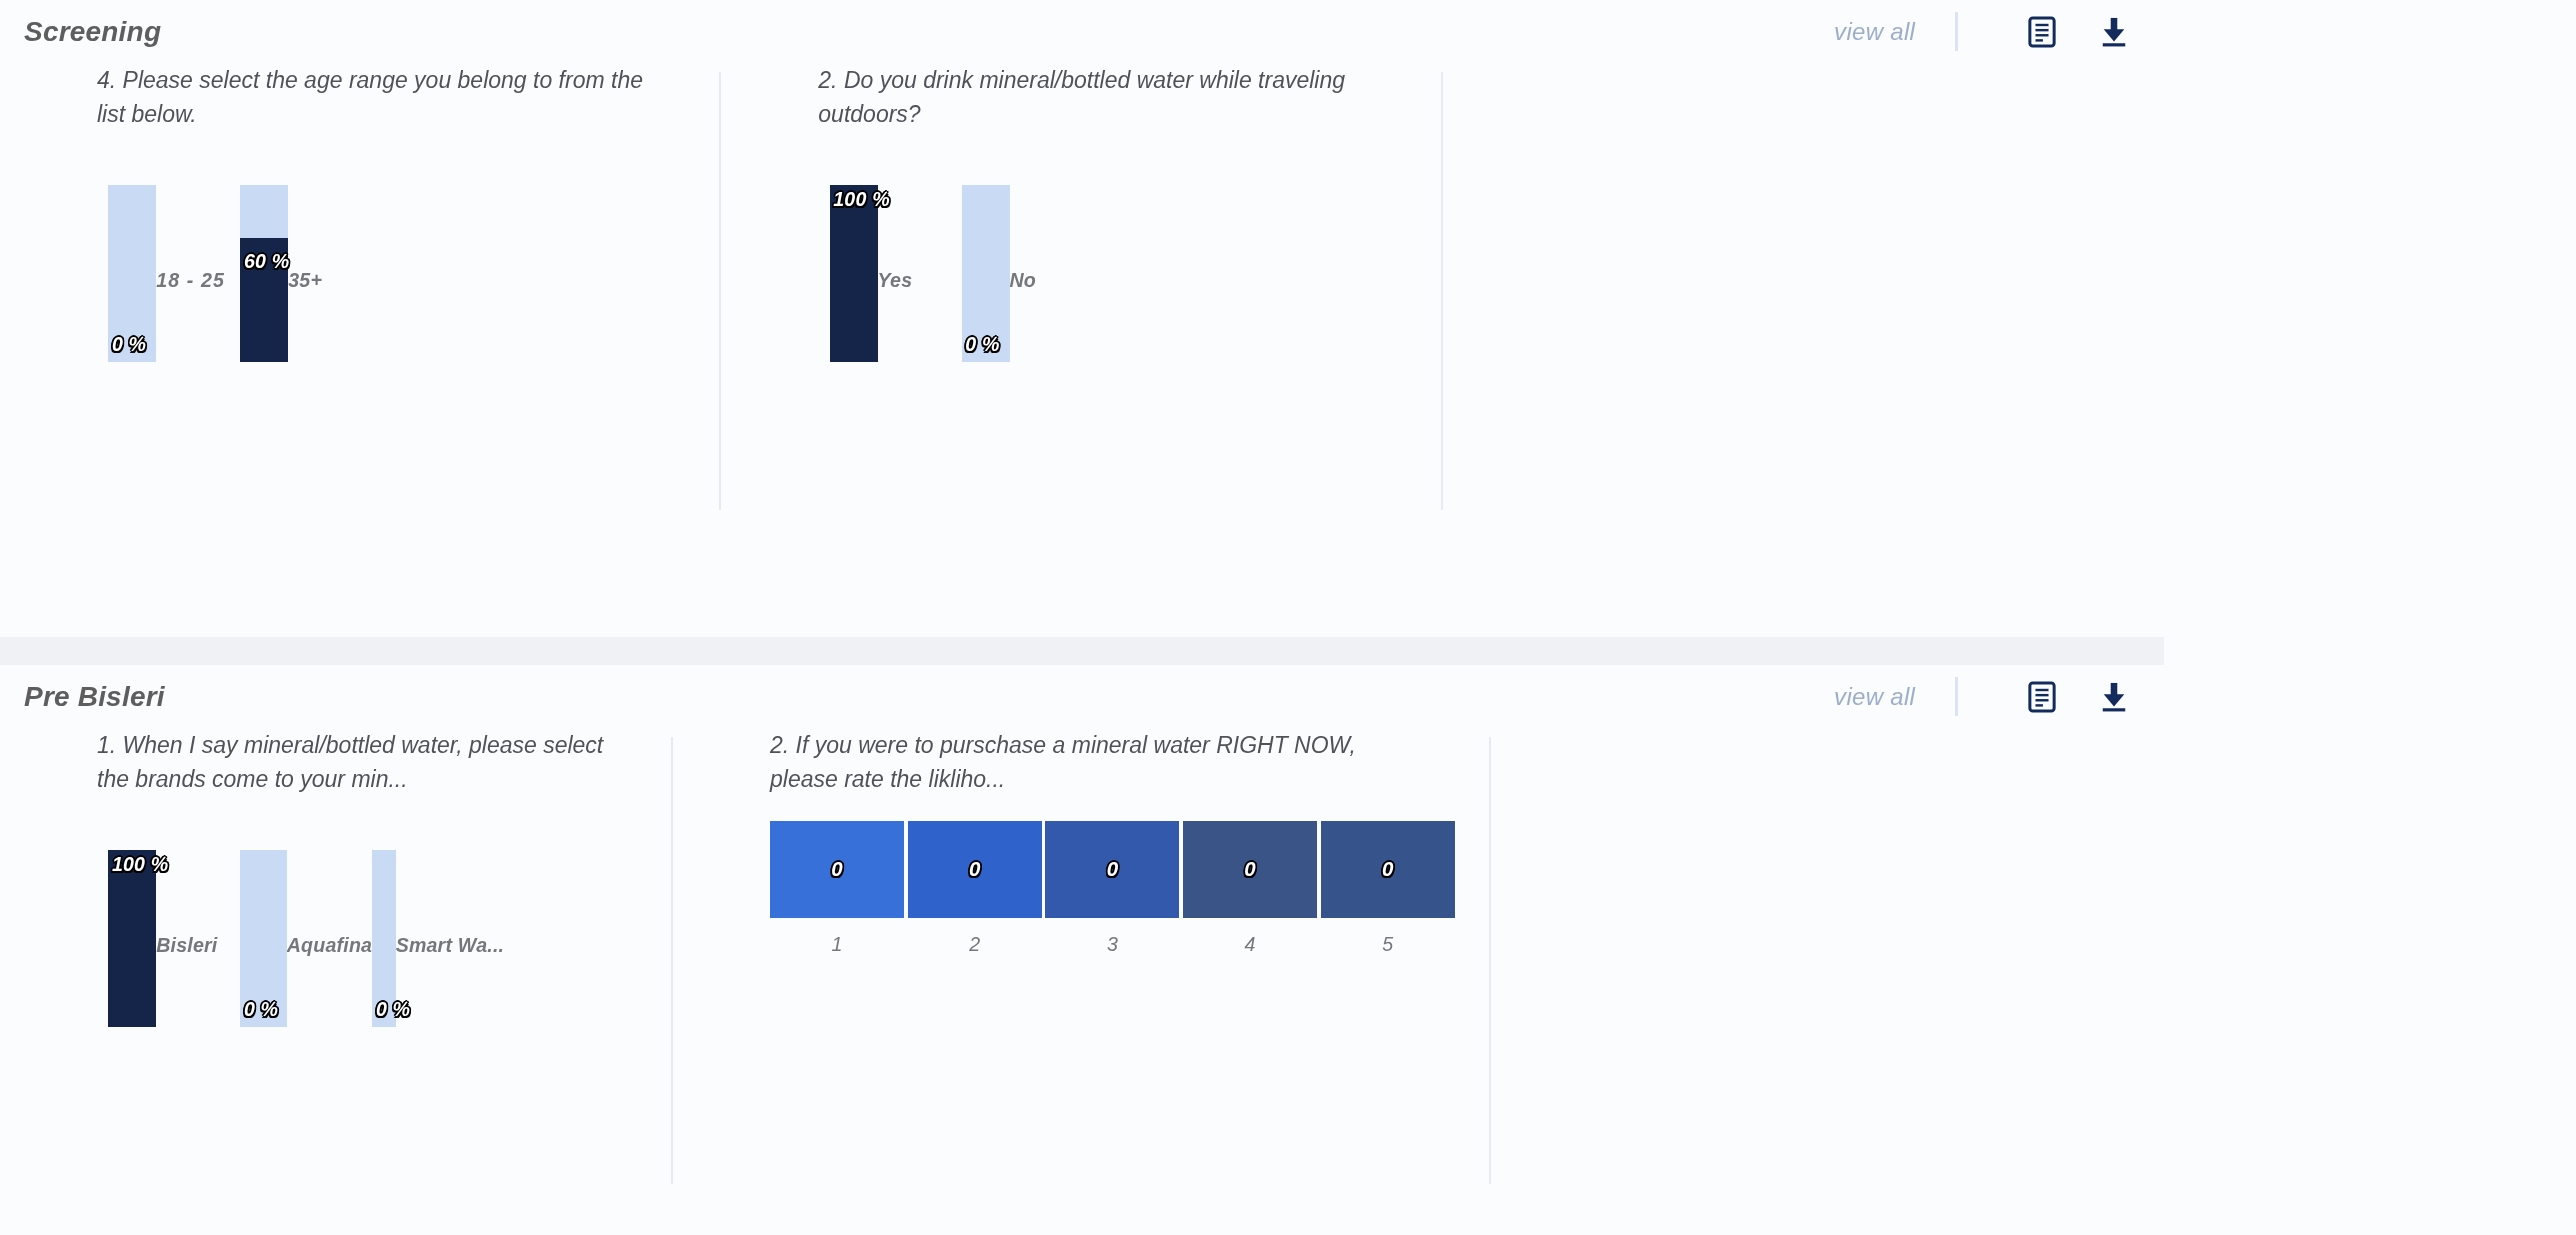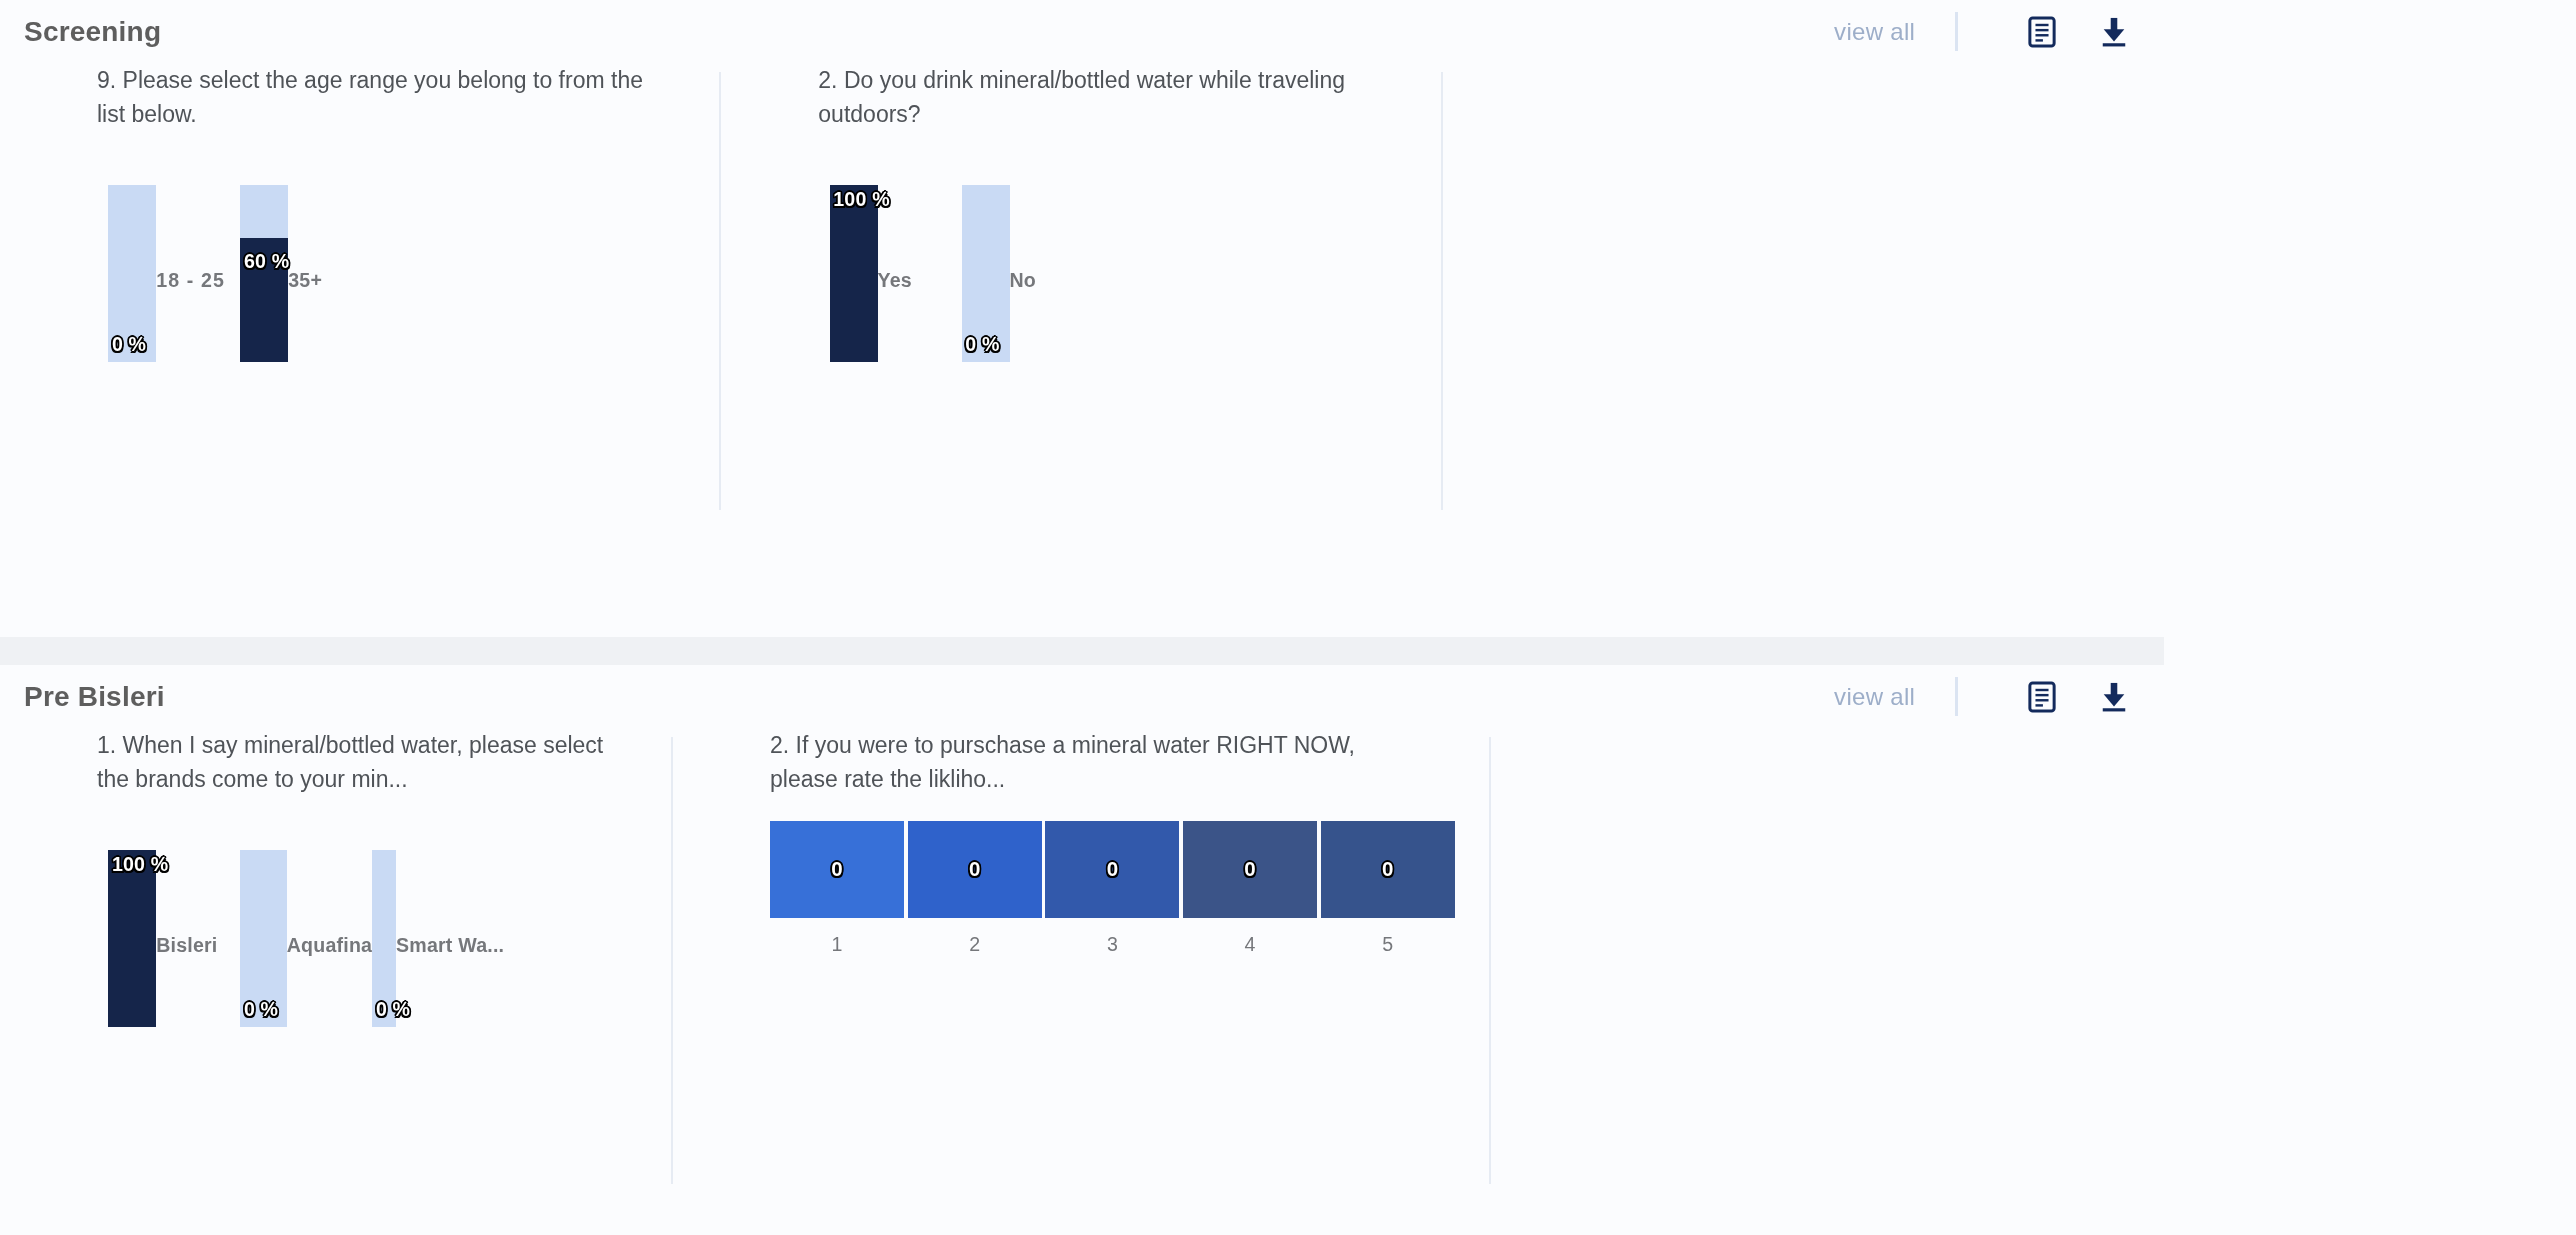--- a/index.html
+++ b/index.html
@@ -5,21 +5,21 @@
   * { box-sizing: border-box; margin: 0; padding: 0; }
 
   html, body {
     width: 2576px;
     height: 1236px;
     background: #fbfcfe;
     font-family: "Liberation Sans", sans-serif;
     overflow: hidden;
   }
 
-  .page { position: relative; width: 2164px; height: 1236px; background: #701a75; }
+  .page { position: relative; width: 2164px; height: 1236px; background: #701a75; font-style: italic; }
 
   
   .section { position: relative; width: 100%; background: #fbfcfe; }
   .section-screening { height: 637px; }
   .section-gap { height: 28px; width: 100%; background: #eff1f4; }
   .section-presurvey { height: 571px; }
 
   
   .section-header {
     position: relative;
@@ -204,21 +204,21 @@
             <path d="M5 14 L27 14 L16 27 Z" fill="#132a5c"></path>
             <rect x="4" y="29" width="24" height="3.4" fill="#132a5c"></rect>
           </svg>
         </div>
       </div>
     </div>
 
     <div class="questions">
 
       <div class="qpanel with-divider">
-        <div class="qtext">9. Please select the age range you belong to from the list below.</div>
+        <div class="qtext">4. Please select the age range you belong to from the list below.</div>
         <div class="chart">
 
           <div class="bar-group">
             <div class="bar-track">
               <div class="bar-fill" style="height:0%"></div>
               <div class="bar-value" style="bottom:5.6px">0 %</div>
             </div>
             <div class="bar-label">18 - 25</div>
           </div>
 

